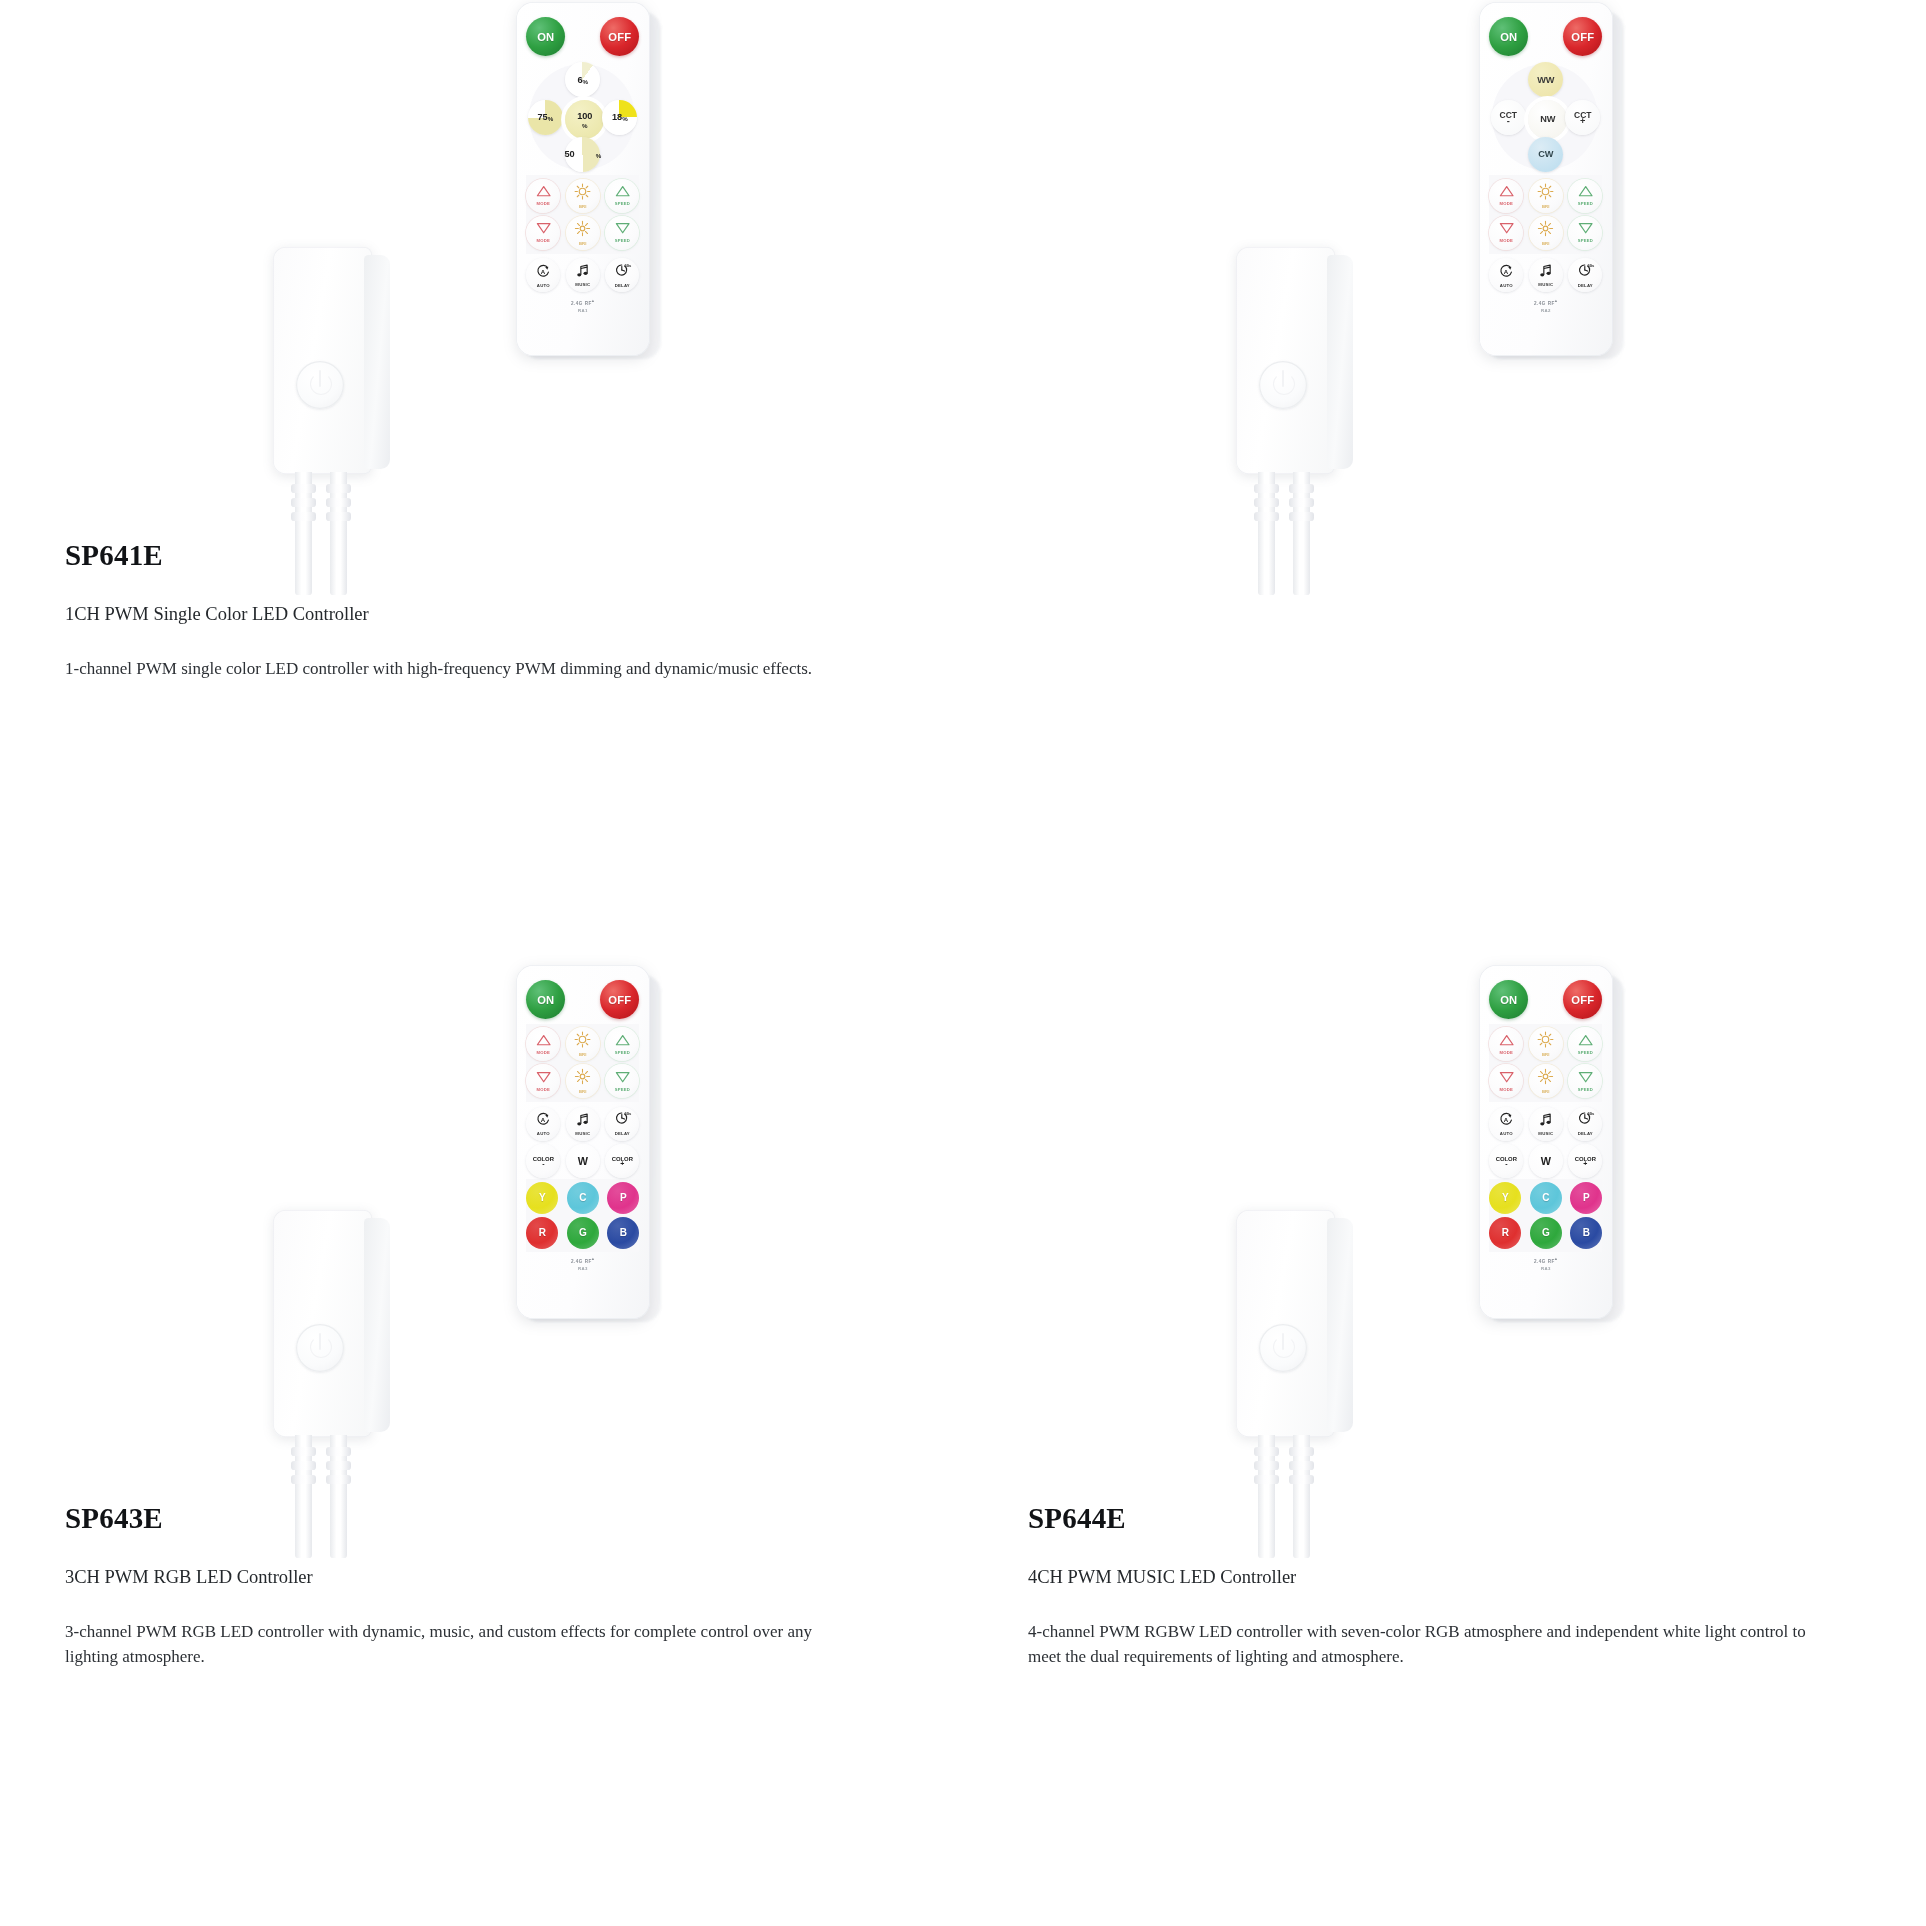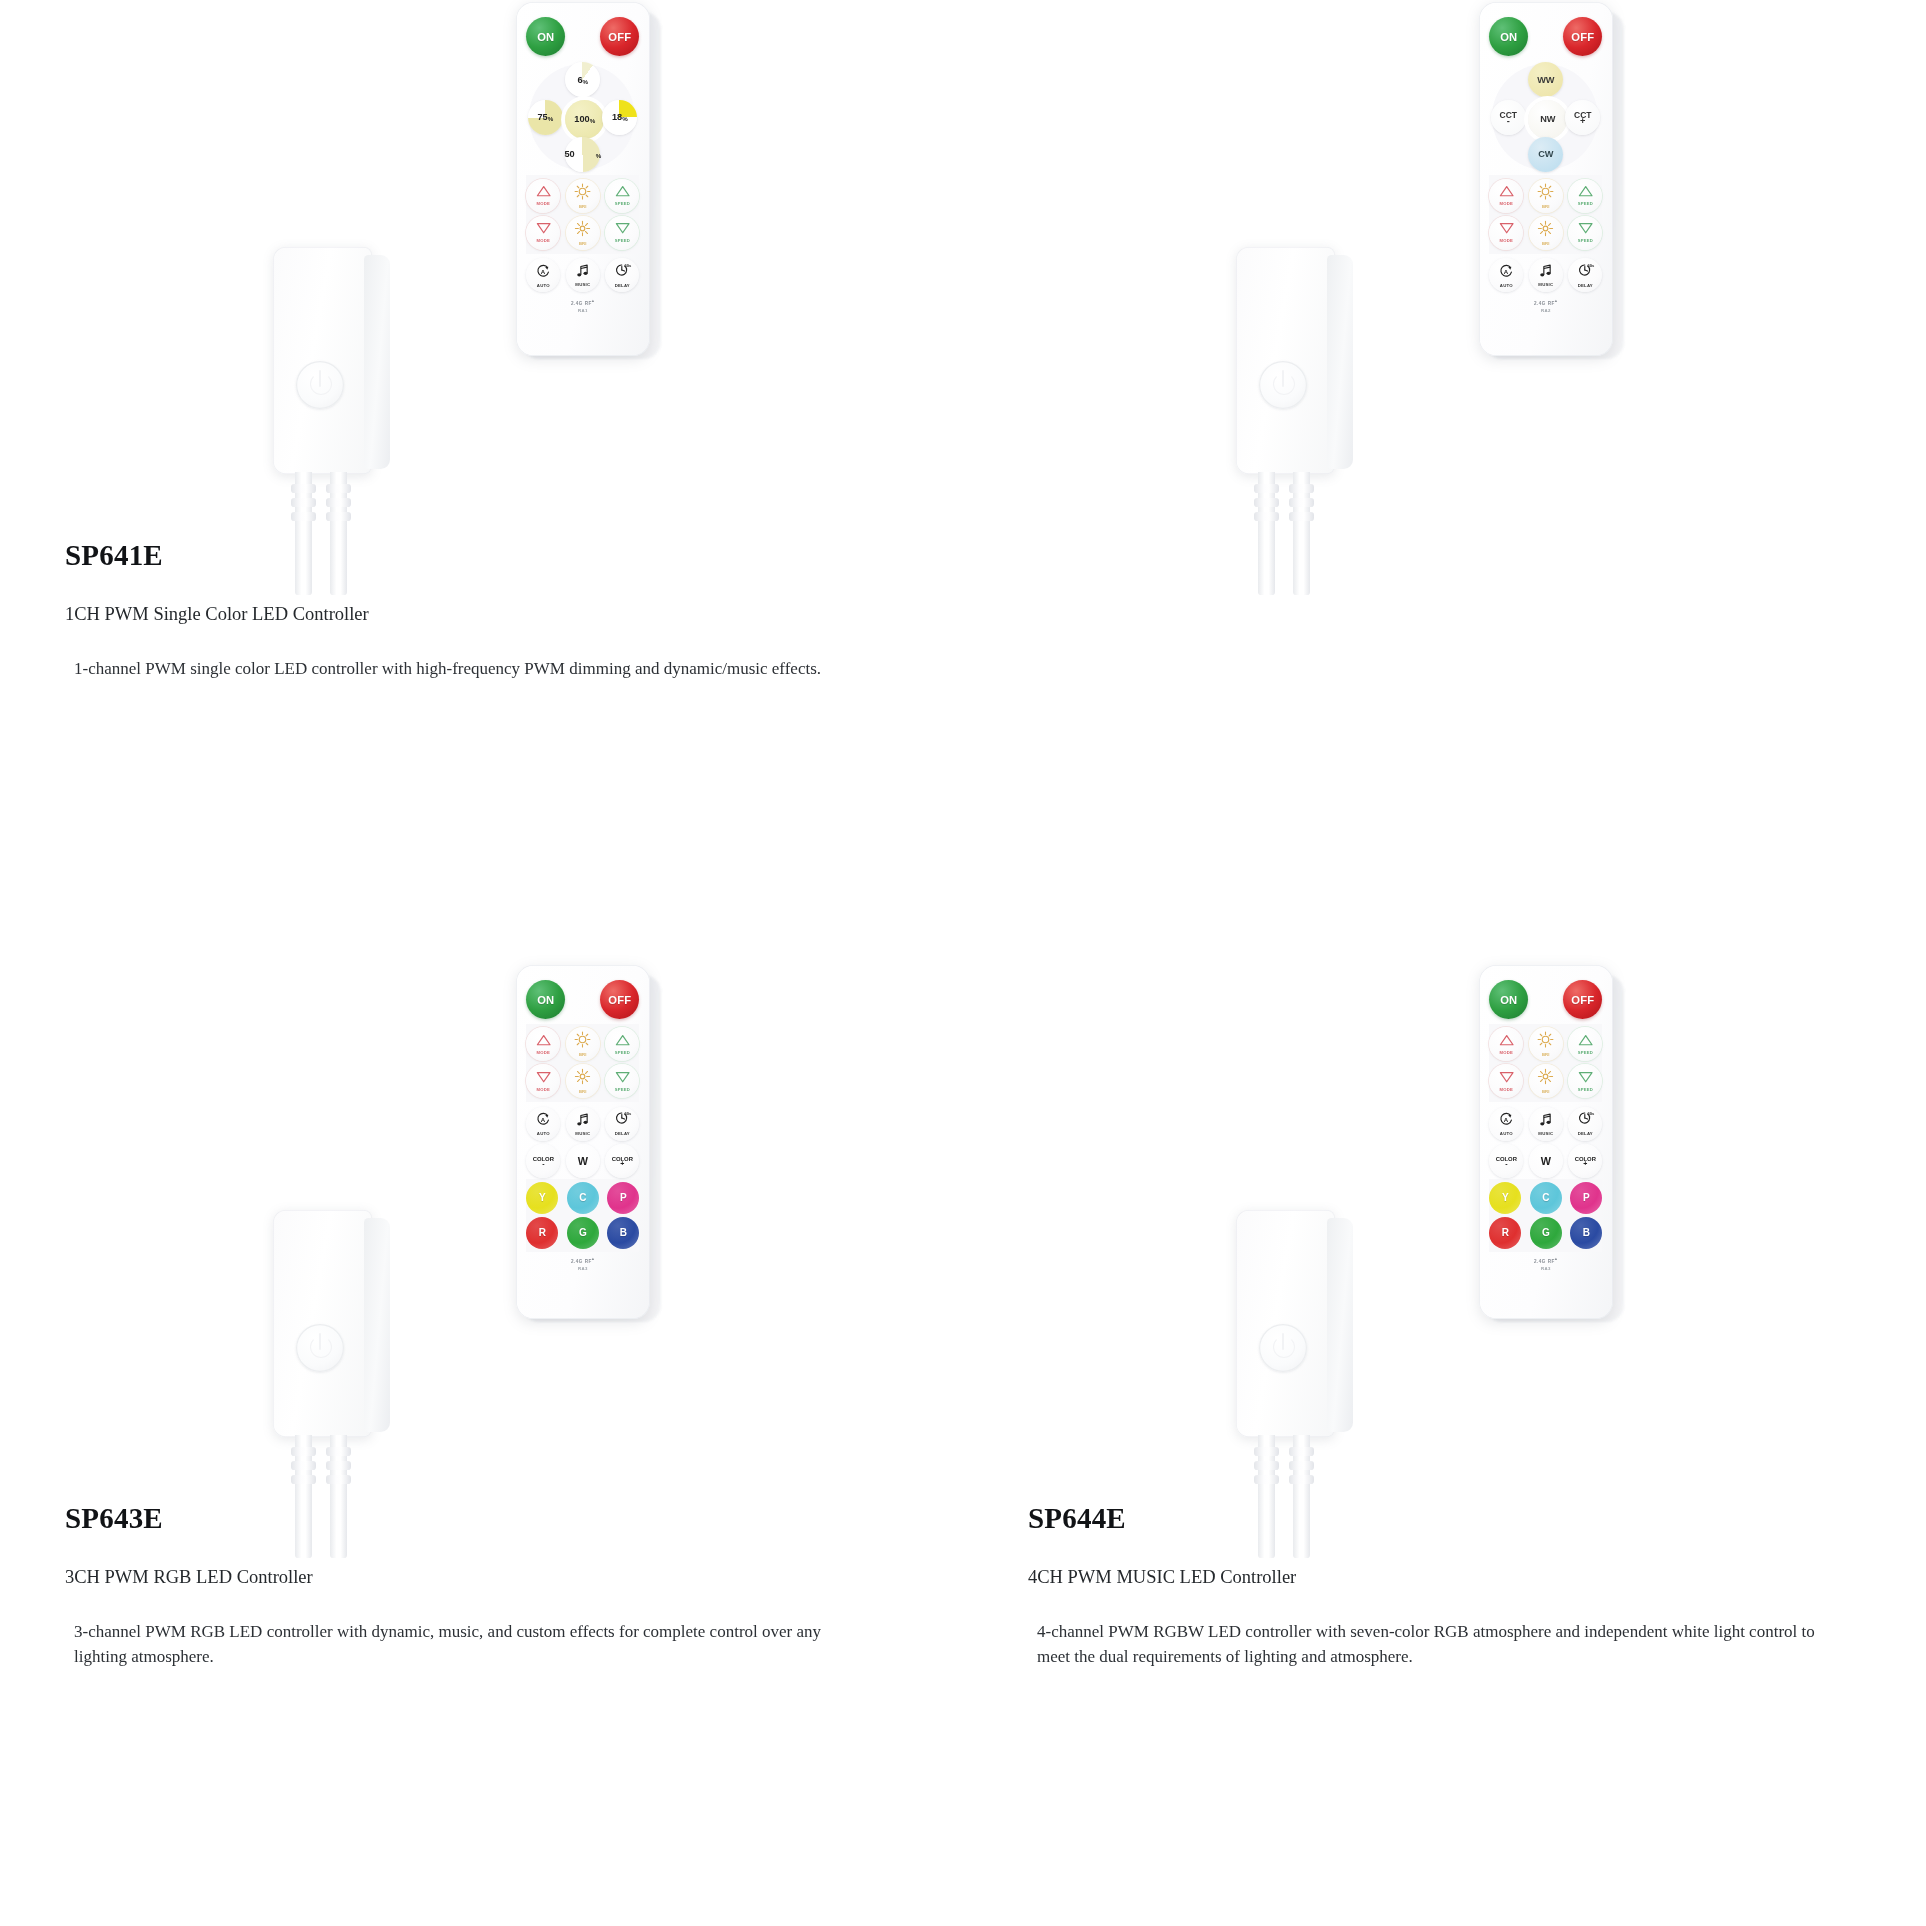--- a/index.html
+++ b/index.html
@@ -180,20 +180,21 @@
     font-weight: bold;
     color: #222;
     box-shadow: 0 0.8px 2.3px rgba(150,150,160,0.28);
   }
   .dial-btn .pct { font-size: 6.2px; font-weight: bold; position: relative; top: 1.5px; }
   .dial-btn.center {
     left: 39px; top: 39px;
     width: 39px; height: 39px;
     box-shadow: 0 0 0 3.9px #ffffff, 0 0.8px 2.3px rgba(150,150,160,0.25);
     font-size: 9.2px;
+    flex-direction: column;
   }
   .dial-btn.up    { left: 39px; top: 1.5px; }
   .dial-btn.left  { left: 1.5px;  top: 39px; }
   .dial-btn.right { left: 76px; top: 39px; }
   .dial-btn.down  { left: 39px; top: 76px; }
 
   
   .f10  { background: conic-gradient(from 0deg, #f1efd0 0deg, #f1efd0 36deg, #ffffff 36deg, #ffffff 360deg); }
   .f25  { background: conic-gradient(from 0deg, #efe21a 0deg, #efe21a 90deg, #ffffff 90deg, #ffffff 360deg); }
   .f50  { background: conic-gradient(from 0deg, #ede9bb 0deg, #ede9bb 180deg, #ffffff 180deg, #ffffff 360deg); gap: 21px; }
@@ -298,21 +299,21 @@
   .p-subtitle {
     font-size: 18.5px;
     color: #24282c;
     margin: 0 0 31px 0;
     font-weight: normal;
   }
   .p-desc {
     font-size: 17px;
     line-height: 1.48;
     color: #2c3035;
-    margin: 9px;
+    margin: 0;
     font-weight: normal;
     max-width: 778px;
   }
   .cell-r .text-block { left: 65px; }
   .cell-1 .p-desc { padding-left: 4.6px; }
 </style>
 </head>
 <body>
 
 <div class="page">

